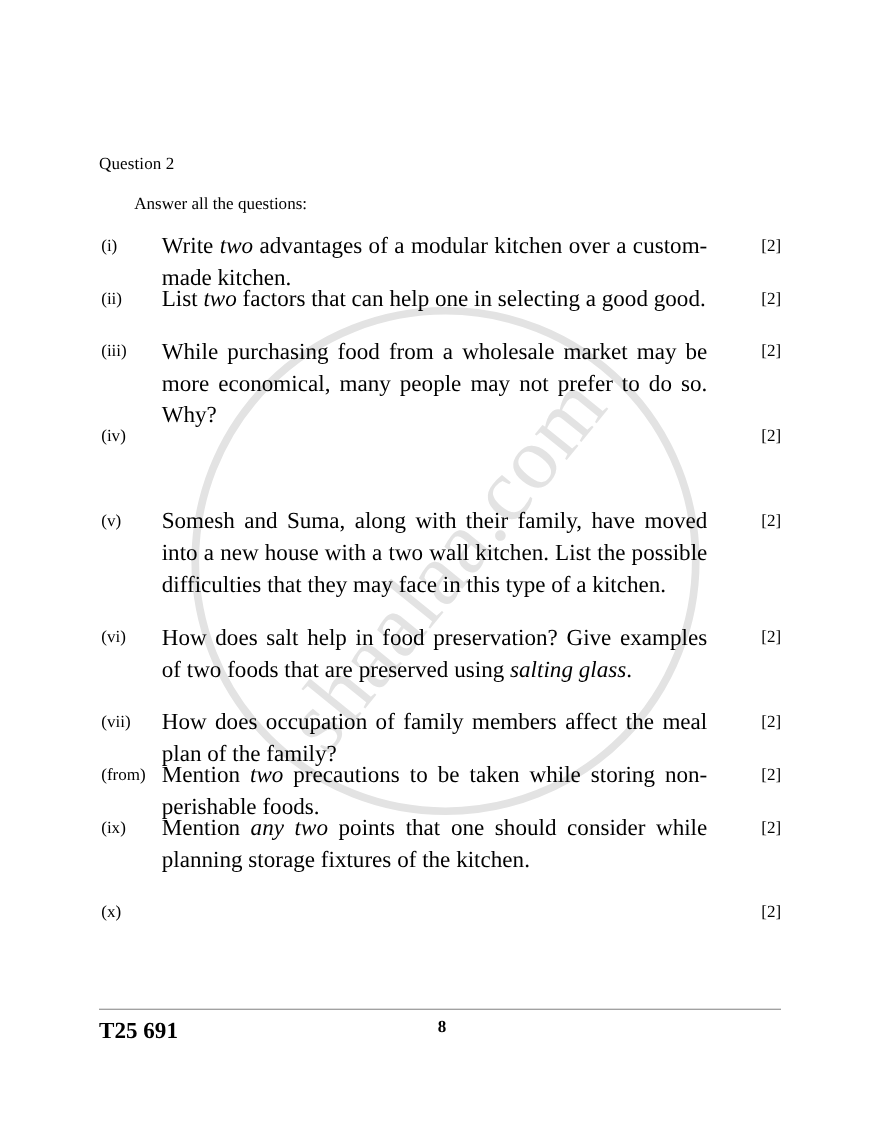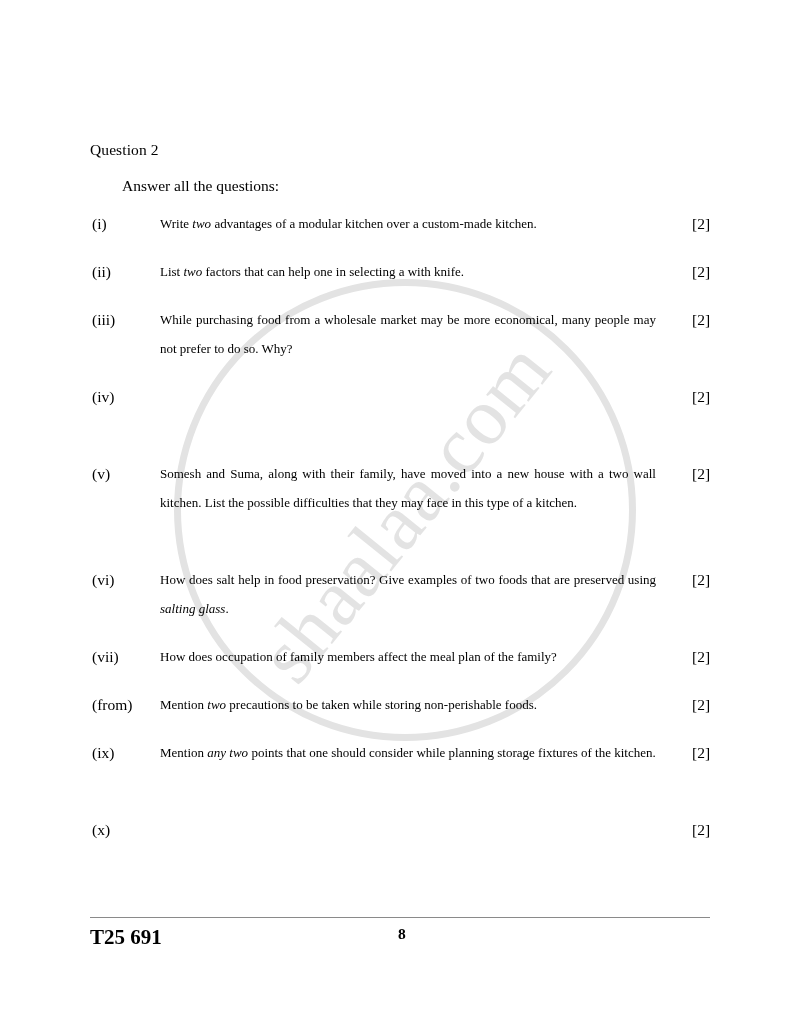--- a/index.html
+++ b/index.html
@@ -90,24 +90,24 @@
     position: absolute;
     left: 92px;
     top: 0;
     width: 62px;
     font-size: 15.5px;
     line-height: 29px;
     text-align: left;
   }
   .q-text {
     position: absolute;
-    left: 160px;
+    left: 147px;
     top: 0;
     width: 496px;
-    font-size: 13px;
+    font-size: 21px;
     line-height: 29px;
     text-align: justify;
     text-justify: inter-word;
   }
   .q-text i { font-style: italic; }
   .q-marks {
     position: absolute;
     left: 692px;
     top: 0;
     font-size: 15.5px;
@@ -153,21 +153,21 @@
   <div class="q-instruction">Answer all the questions:</div>
 
   <div class="q-list" id="question-list">
       <div class="q-row" style="height: 29px;">
         <div class="q-num">(i)</div>
         <div class="q-text"><span>Write </span><i>two</i><span> advantages of a modular kitchen over a custom-made kitchen.</span></div>
         <div class="q-marks">[2]</div>
       </div>
       <div class="q-row" style="height: 29px;">
         <div class="q-num">(ii)</div>
-        <div class="q-text"><span>List </span><i>two</i><span> factors that can help one in selecting a with knife.</span></div>
+        <div class="q-text"><span>List </span><i>two</i><span> factors that can help one in selecting a good good.</span></div>
         <div class="q-marks">[2]</div>
       </div>
       <div class="q-row" style="height: 58px; font-family: Liberation Serif, serif;">
         <div class="q-num">(iii)</div>
         <div class="q-text"><span>While purchasing food from a wholesale market may be more economical, many people may not prefer to do so. Why?</span></div>
         <div class="q-marks">[2]</div>
       </div>
       <div class="q-row" style="height: 58px;">
         <div class="q-num">(iv)</div>
         <div class="q-marks">[2]</div>

